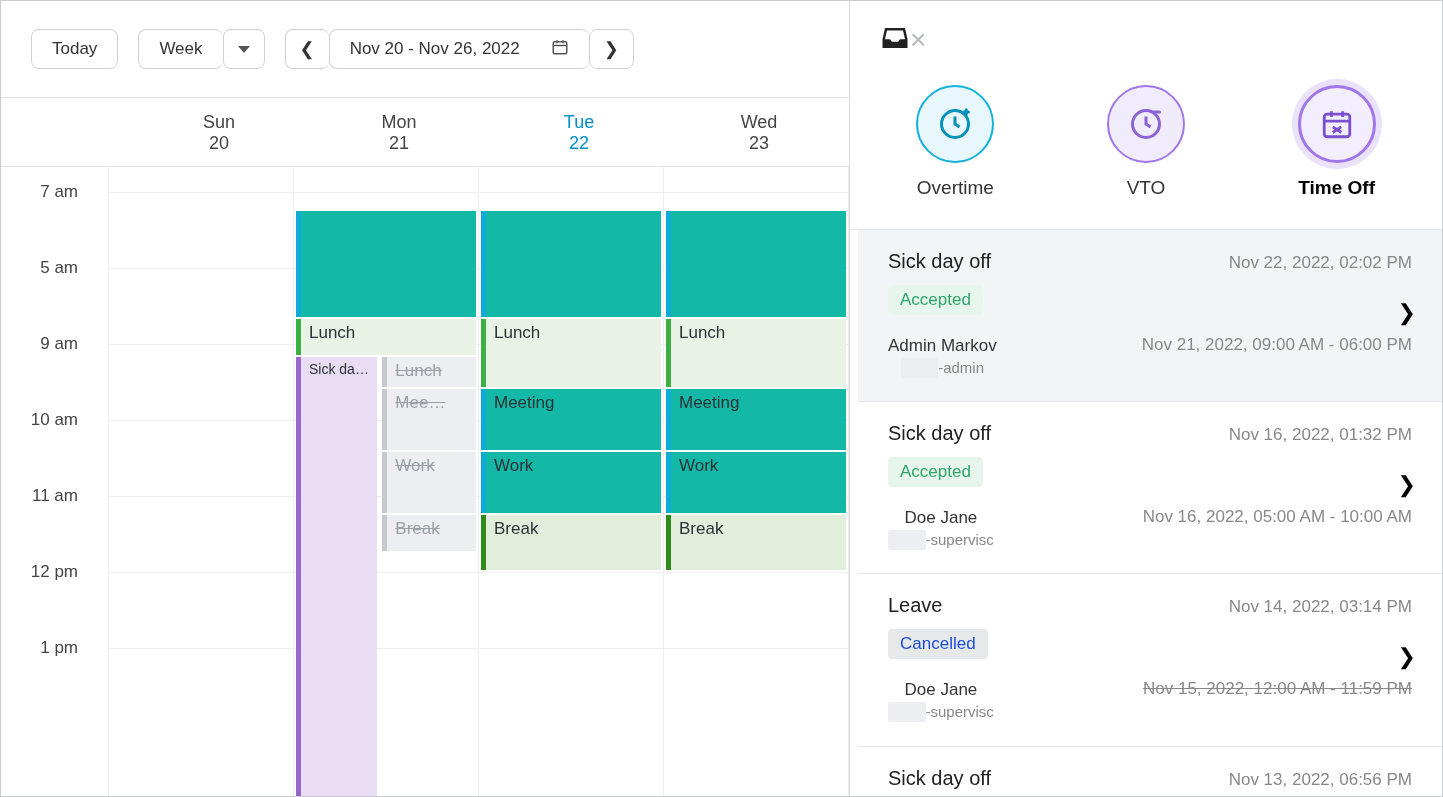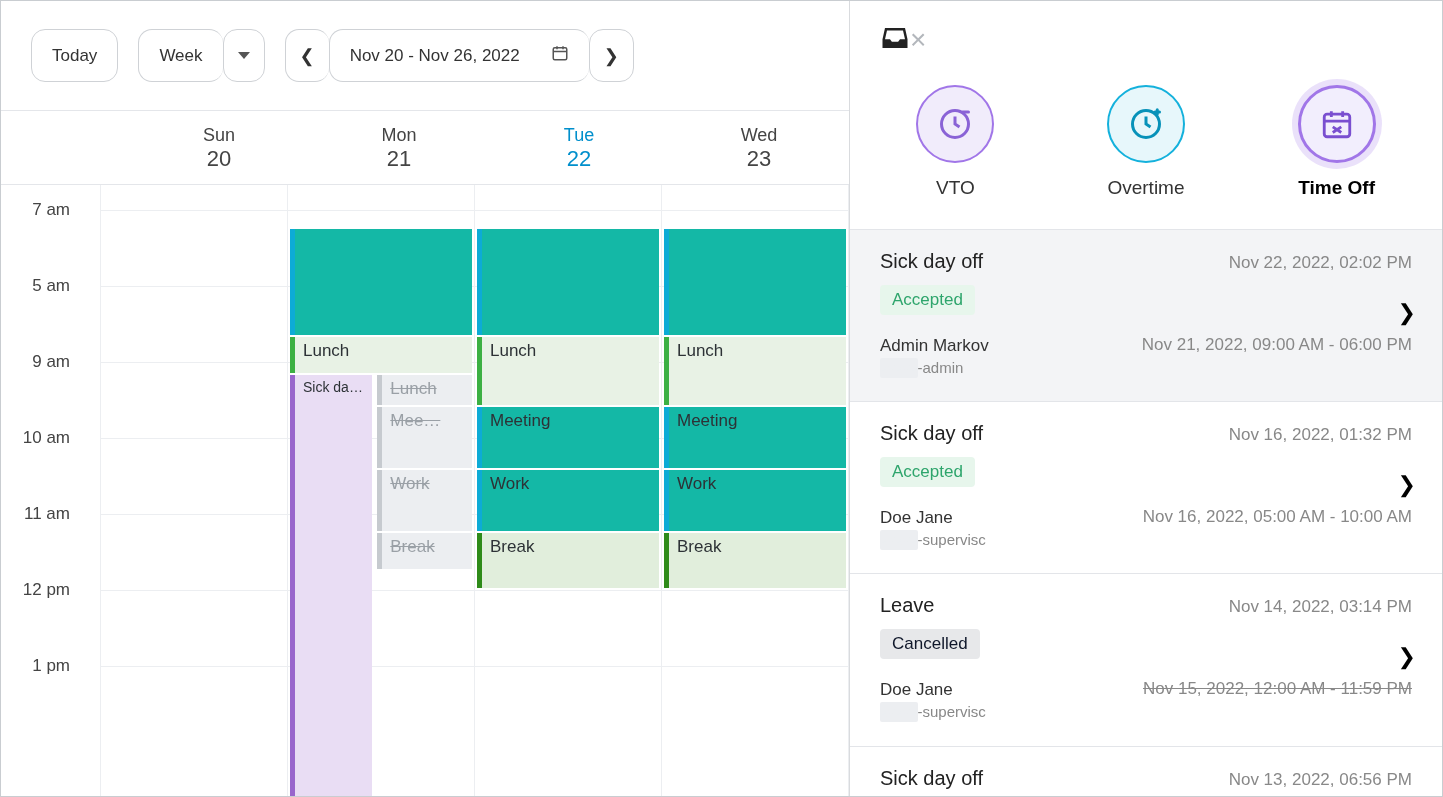--- a/index.html
+++ b/index.html
@@ -5,43 +5,43 @@
 * { box-sizing: border-box; margin: 0; padding: 0; }
 html, body { height: 100%; font-family: -apple-system, BlinkMacSystemFont, "Segoe UI", Helvetica, Arial, sans-serif; }
 body { display: flex; width: 1443px; height: 797px; background: #fff; border: 1px solid #c9cdd1; overflow: hidden; }
 
 .main { flex: 1; display: flex; flex-direction: column; min-width: 0; }
 .header { background: #f0f2f4; padding: 18px 6px 18px 6px; border-bottom: 1px solid #e2e4e8; }
 .greeting { font-size: 36px; font-weight: 400; color: #3b3f44; margin-bottom: 6px; }
 .tz { font-size: 17px; color: #3a3f45; }
 
 .toolbar { display: flex; align-items: center; gap: 20px; padding: 28px 10px 28px 30px; border-bottom: 1px solid #e4e6ea; background:#fff;}
-.btn { background: #fff; border: 1px solid #cfd2d6; border-radius: 14px; height: 53px; padding: 0 20px; font-size: 17px; color: #333; display: inline-flex; align-items: center; cursor: pointer; }
+.btn { background: #fff; border: 1px solid #cfd2d6; border-radius: 8px; height: 40px; padding: 0 20px; font-size: 17px; color: #333; display: inline-flex; align-items: center; cursor: pointer; }
 .seg { display: inline-flex; }
 .seg .btn { border-right: none; }
 .seg .btn:last-child { border-right: 1px solid #cfd2d6; }
 .seg .icon-only { padding: 0 14px; }
 .seg .range { min-width: 260px; justify-content: space-between; gap: 14px; }
 .chev { font-size: 18px; }
 
 .caret-down {
   display:inline-block; width:0;height:0;
   border-left:6px solid transparent;border-right:6px solid transparent;border-top:7px solid #555;
 }
 
 .calendar { flex:1; display:flex; flex-direction:column; overflow:hidden; }
 .day-header { display:flex; border-bottom:1px solid #e4e6ea; }
 .hour-gutter-head { width:128px; flex:none; }
 .day-head { flex:1; text-align:center; padding: 14px 0 12px; }
 .day-head .dow { font-size:18px; color:#444; }
-.day-head .dnum { font-size:22px; color:#444; }
+.day-head .dnum { font-size:18px; color:#444; }
 .day-head.today .dow, .day-head.today .dnum { color:#008fcc; font-weight:500; }
 
 .grid { flex:1; display:flex; overflow:hidden; position:relative; }
-.hour-gutter { width:100px; flex:none; border-right:1px solid #eceef1; position:relative;}
+.hour-gutter { width:108px; flex:none; border-right:1px solid #eceef1; position:relative;}
 .hour-gutter .hlabel { position:absolute; right:30px; transform:translateY(-50%); font-size:17px; color:#444; }
 .cols { flex:1; display:flex; position:relative; }
 .col { flex:1; position:relative; border-right:1px solid #eceef1; }
 .col .hline { position:absolute; left:0; right:0; height:1px; background:#eceef1; }
 
 .event { position:absolute; left:2px; right:2px; border-left:5px solid; padding:4px 8px; font-size:17px; color:#2d3236; overflow:hidden; white-space:nowrap; text-overflow:ellipsis; }
 .event.dim { color:#9aa0a6; text-decoration:line-through; }
 .event.bg-blue { background:#14b8a6; border-left-color:#0dabd6; }
 .event.bg-greenL { background:#e8f2e5; border-left-color:#3cb043; }
 .event.bg-greenD { background:#e1eedc; border-left-color:#2e8b19; }
@@ -57,32 +57,32 @@
 
 .req-types { display:flex; justify-content:space-around; padding: 18px 10px 30px; border-bottom:1px solid #e3e5e9;}
 .rtype { text-align:center; cursor:pointer; }
 .rcircle { width:78px; height:78px; border-radius:50%; display:flex; align-items:center; justify-content:center; margin:0 auto 14px; }
 .rc-overtime { background:#e7f7fb; border:2px solid #14b1dc; }
 .rc-vto { background:#f1ecfb; border:2px solid #a176e8; }
 .rc-timeoff { background:#f2eefd; border:3px solid #a176e8; box-shadow: 0 0 0 6px rgba(161,118,232,.22); }
 .rlabel { font-size:19px; color:#333; }
 .rlabel.active { color:#000000; font-weight:600; }
 
-.req-list { flex:1; overflow-y:auto; }
+.req-list { flex:1; overflow-y:auto;padding-left:8px; }
 .req { border-bottom:1px solid #e3e5e9; padding:20px 30px 22px; position:relative; }
 .req.active { background:#f3f4f6; }
 .req .row1 { display:flex; justify-content:space-between; align-items:baseline; }
 .req .name { font-size:20px; color:#222; }
 .req .ts { font-size:17px; color:#888; }
 .req .badge { display:inline-block; margin-top:12px; padding:5px 12px; border-radius:4px; font-size:17px; }
 .b-accepted { background:#e7f6ec; color:#2ea56c; }
-.b-cancelled { background:#e7e8ea; color:#0f172a; }
+.b-cancelled { background:#e7e8ea; color:#1d4ed8; }
 .req .chev-r { position:absolute; right:26px; top:70px; font-size:22px; }
 .req .row3 { display:flex; justify-content:space-between; align-items:flex-start; margin-top:20px; }
-.req .person { font-size:17px; color:#333; line-height:1.3; }
+.req .person { font-size:17px; color:#333; line-height:1.3;text-align:center; }
 .req .person .sub { color:#888; font-size:15px; }
 .req .when { font-size:17px; color:#888; text-align:right;}
 .req .when.struck { text-decoration:line-through; }
 .redact { display:inline-block; background:#eceef1; color:#eceef1; border-radius:2px; }
 </style>
 </head>
 <body>
 
 <div class="main">
 
@@ -209,38 +209,38 @@
     <span class="inbox-icon">
       <svg viewBox="0 0 24 24" fill="#222">
           <path d="M4 4h16l2 9v7H2v-7L4 4zm1.6 2L4 13h4l1.5 2h5L16 13h4L18.4 6H5.6z"></path>
         </svg>
     </span>
     <div class="close-x">×</div>
   </div>
 
   <div class="req-types">
     <div class="rtype">
+      <div class="rcircle rc-overtime">
+        <svg width="36" height="36" viewBox="0 0 24 24" fill="none" stroke="#0892b9" stroke-width="2">
+            <circle cx="12" cy="12" r="9"></circle>
+            <path d="M12 7v5l3 2"></path>
+            <path d="M18 4h3M19.5 2.5v3" stroke-linecap="round"></path>
+          </svg>
+      </div>
+      <div class="rlabel">Overtime</div>
+    </div>
+    <div class="rtype">
       <div class="rcircle rc-vto">
         <svg width="36" height="36" viewBox="0 0 24 24" fill="none" stroke="#8a63d6" stroke-width="2">
             <circle cx="12" cy="12" r="9"></circle>
             <path d="M12 7v5l3 2"></path>
             <path d="M17 4h4" stroke-linecap="round"></path>
           </svg>
       </div>
       <div class="rlabel">VTO</div>
-    </div>
-    <div class="rtype">
-      <div class="rcircle rc-overtime">
-        <svg width="36" height="36" viewBox="0 0 24 24" fill="none" stroke="#0892b9" stroke-width="2">
-            <circle cx="12" cy="12" r="9"></circle>
-            <path d="M12 7v5l3 2"></path>
-            <path d="M18 4h3M19.5 2.5v3" stroke-linecap="round"></path>
-          </svg>
-      </div>
-      <div class="rlabel">Overtime</div>
     </div>
     <div class="rtype">
       <div class="rcircle rc-timeoff">
         <svg width="34" height="34" viewBox="0 0 24 24" fill="none" stroke="#7a4fd0" stroke-width="2">
             <rect x="3" y="5" width="18" height="16" rx="2"></rect>
             <path d="M3 10h18M8 3v4M16 3v4"></path>
             <path d="M9 14l6 4M15 14l-6 4"></path>
           </svg>
       </div>
       <div class="rlabel active">Time Off</div>

